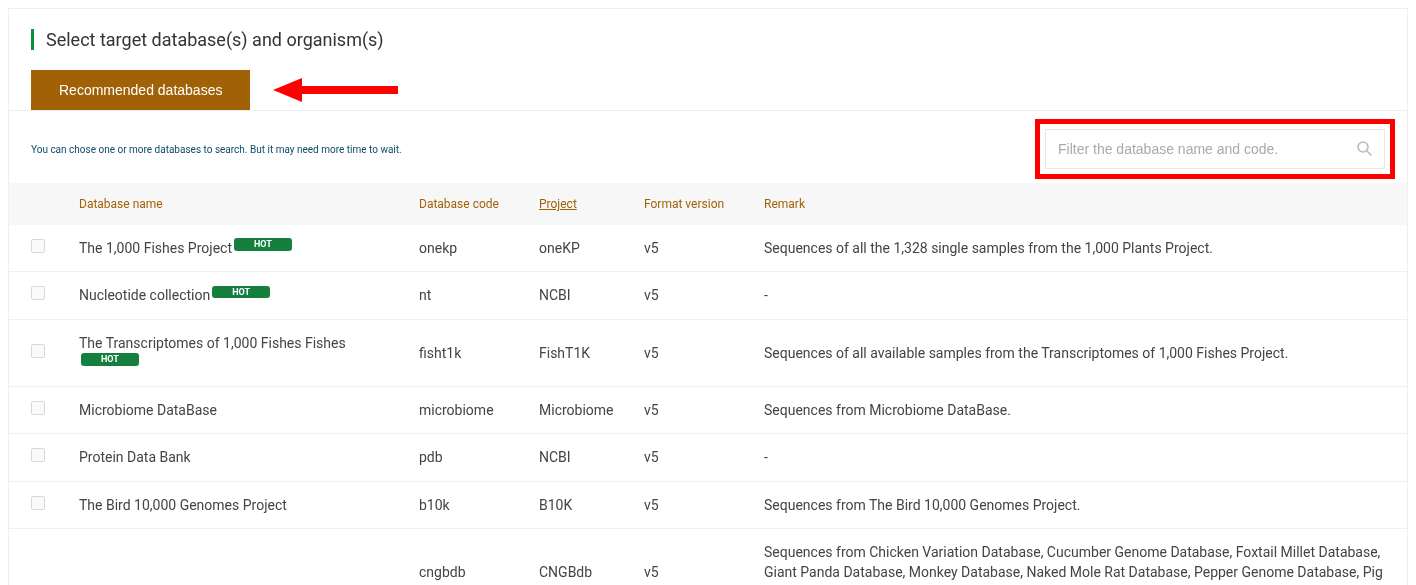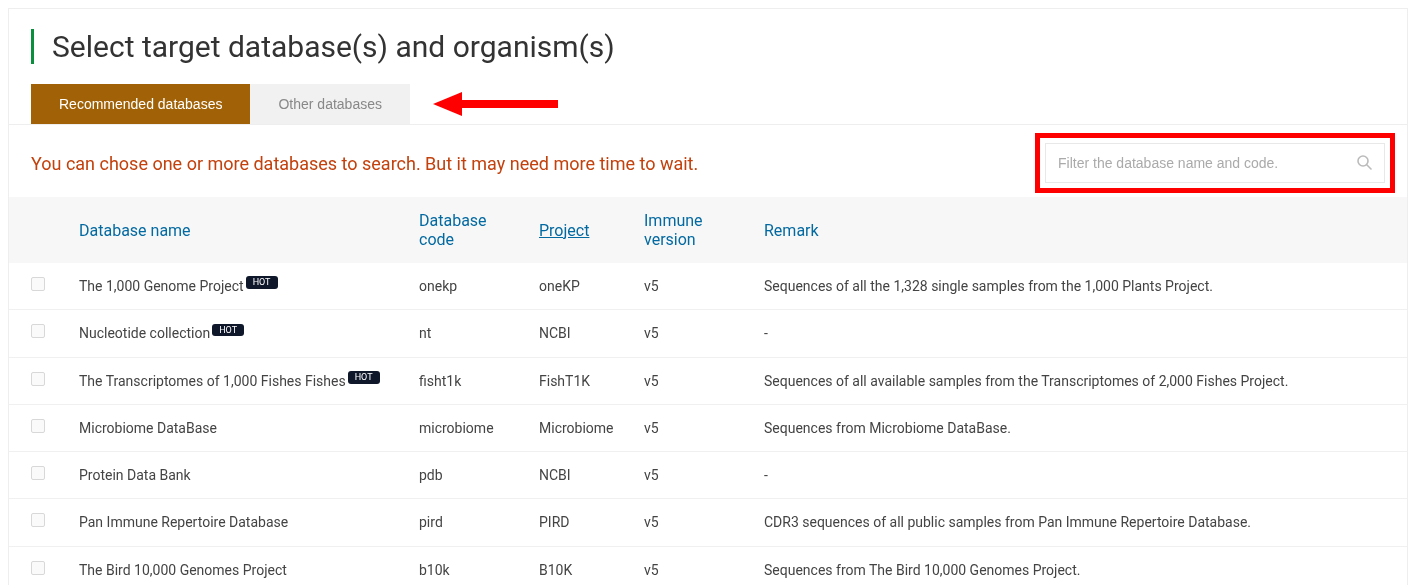--- a/index.html
+++ b/index.html
@@ -9,25 +9,25 @@
       color: #333;
       background: #fff;
       padding: 8px;
     }
     .container {
       background: #fff;
       border: 1px solid #eee;
       padding: 20px 0 0 0;
     }
     .section-title {
-      font-size: 30px;
+      font-size: 18px;
       font-weight: 400;
       color: #333;
       border-left: 3px solid #0a8f3c;
-      padding-left: 18px;
+      padding-left: 12px;
       margin-left: 22px;
       margin-bottom: 20px;
     }
     .tabs-row {
       display: flex;
       align-items: center;
       border-bottom: 1px solid #eee;
       padding-left: 22px;
       position: relative;
     }
@@ -52,22 +52,22 @@
     }
     .annotation-arrow svg { display: block; }
     .subtext-row {
       display: flex;
       align-items: center;
       justify-content: space-between;
       padding: 18px 22px 14px 22px;
       position: relative;
     }
     .subtext {
-      color: #c2410c;
-      font-size: 18px;
+      color: #0c4a6e;
+      font-size: 10px;
     }
     .filter-wrap {
       position: relative;
       width: 340px;
     }
     .filter-highlight {
       position: absolute;
       top: -10px;
       left: -10px;
       right: -10px;
@@ -101,23 +101,23 @@
       width: 100%;
       border-collapse: collapse;
       table-layout: fixed;
     }
     thead tr {
       background: #f7f7f7;
     }
     th {
       text-align: left;
       font-weight: 400;
-      color: #0369a1;
+      color: #a16207;
       padding: 14px 10px;
-      font-size: 16px;
+      font-size: 12px;
     }
     th.col-check { width: 60px; padding-left: 22px; }
     th.col-name { width: 320px; }
     th.col-code { width: 120px; }
     th.col-proj { width: 105px; text-decoration: underline; }
     th.col-fmt { width: 120px; }
     th.col-remark { }
     tbody tr { border-bottom: 1px solid #f0f0f0; }
     td {
       padding: 13px 10px;
@@ -131,41 +131,40 @@
     .chk {
       width: 14px;
       height: 14px;
       border: 1px solid #d8d8d8;
       border-radius: 2px;
       background: #fafafa;
       display: inline-block;
     }
     .hot-badge {
       display: inline-block;
-      background: #0f172a;
+      background: #15803d;
       color: #fff;
       font-size: 9px;
-      font-weight: 400;
-      padding: 1px 7px;
+      font-weight: 700;
+      padding: 1px 20px;
       border-radius: 3px;
       vertical-align: super;
       margin-left: 2px;
       line-height: 1.2;
     }
   </style>
 </head>
 <body>
 
 <div class="container">
 
   <h2 class="section-title">Select target database(s) and organism(s)</h2>
 
   <div class="tabs-row">
     <button class="tab active">Recommended databases</button>
-    <button class="tab">Other databases</button>
     <span class="annotation-arrow">
       <svg width="135" height="30" viewBox="0 0 135 30">
         <line x1="30" y1="15" x2="130" y2="15" stroke="#f00" stroke-width="8"></line>
         <polygon points="5,15 34,3 34,27" fill="#f00"></polygon>
       </svg>
     </span>
   </div>
 
   <div class="subtext-row">
     <div class="subtext">You can chose one or more databases to search. But it may need more time to wait.</div>
@@ -191,72 +190,64 @@
       <col style="width:105px">
       <col style="width:120px">
       <col>
     </colgroup>
     <thead>
       <tr>
         <th class="col-check"></th>
         <th class="col-name">Database name</th>
         <th class="col-code">Database code</th>
         <th class="col-proj">Project</th>
-        <th class="col-fmt">Immune version</th>
+        <th class="col-fmt">Format version</th>
         <th class="col-remark">Remark</th>
       </tr>
     </thead>
     <tbody id="tbody">
         <tr>
           <td class="col-check"><span class="chk"></span></td>
-          <td><span>The 1,000 Genome Project</span><span class="hot-badge">HOT</span></td>
+          <td><span>The 1,000 Fishes Project</span><span class="hot-badge">HOT</span></td>
           <td>onekp</td>
           <td>oneKP</td>
           <td>v5</td>
           <td class="col-remark">Sequences of all the 1,328 single samples from the 1,000 Plants Project.</td>
         </tr>
         <tr>
           <td class="col-check"><span class="chk"></span></td>
           <td><span>Nucleotide collection</span><span class="hot-badge">HOT</span></td>
           <td>nt</td>
           <td>NCBI</td>
           <td>v5</td>
           <td class="col-remark">-</td>
         </tr>
         <tr>
           <td class="col-check"><span class="chk"></span></td>
           <td><span>The Transcriptomes of 1,000 Fishes Fishes</span><span class="hot-badge">HOT</span></td>
           <td>fisht1k</td>
           <td>FishT1K</td>
           <td>v5</td>
-          <td class="col-remark">Sequences of all available samples from the Transcriptomes of 2,000 Fishes Project.</td>
+          <td class="col-remark">Sequences of all available samples from the Transcriptomes of 1,000 Fishes Project.</td>
         </tr>
         <tr>
           <td class="col-check"><span class="chk"></span></td>
           <td><span>Microbiome DataBase</span></td>
           <td>microbiome</td>
           <td>Microbiome</td>
           <td>v5</td>
           <td class="col-remark">Sequences from Microbiome DataBase.</td>
         </tr>
         <tr>
           <td class="col-check"><span class="chk"></span></td>
           <td><span>Protein Data Bank</span></td>
           <td>pdb</td>
           <td>NCBI</td>
           <td>v5</td>
           <td class="col-remark">-</td>
-        </tr>
-        <tr>
-          <td class="col-check"><span class="chk"></span></td>
-          <td><span>Pan Immune Repertoire Database</span></td>
-          <td>pird</td>
-          <td>PIRD</td>
-          <td>v5</td>
-          <td class="col-remark">CDR3 sequences of all public samples from Pan Immune Repertoire Database.</td>
         </tr>
         <tr>
           <td class="col-check"><span class="chk"></span></td>
           <td><span>The Bird 10,000 Genomes Project</span></td>
           <td>b10k</td>
           <td>B10K</td>
           <td>v5</td>
           <td class="col-remark">Sequences from The Bird 10,000 Genomes Project.</td>
         </tr>
         <tr>

